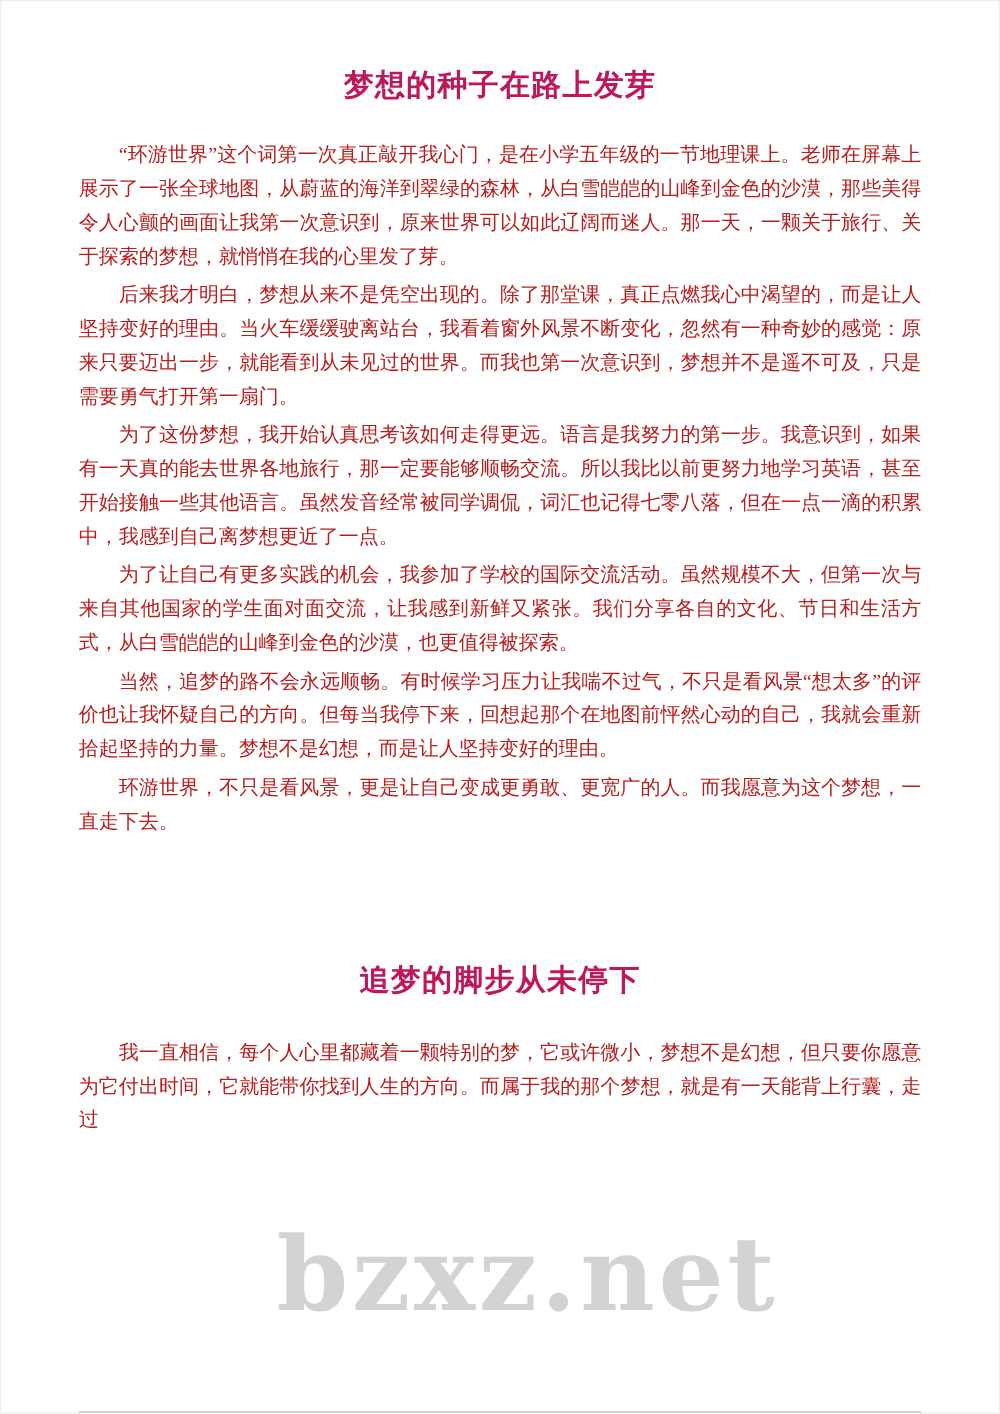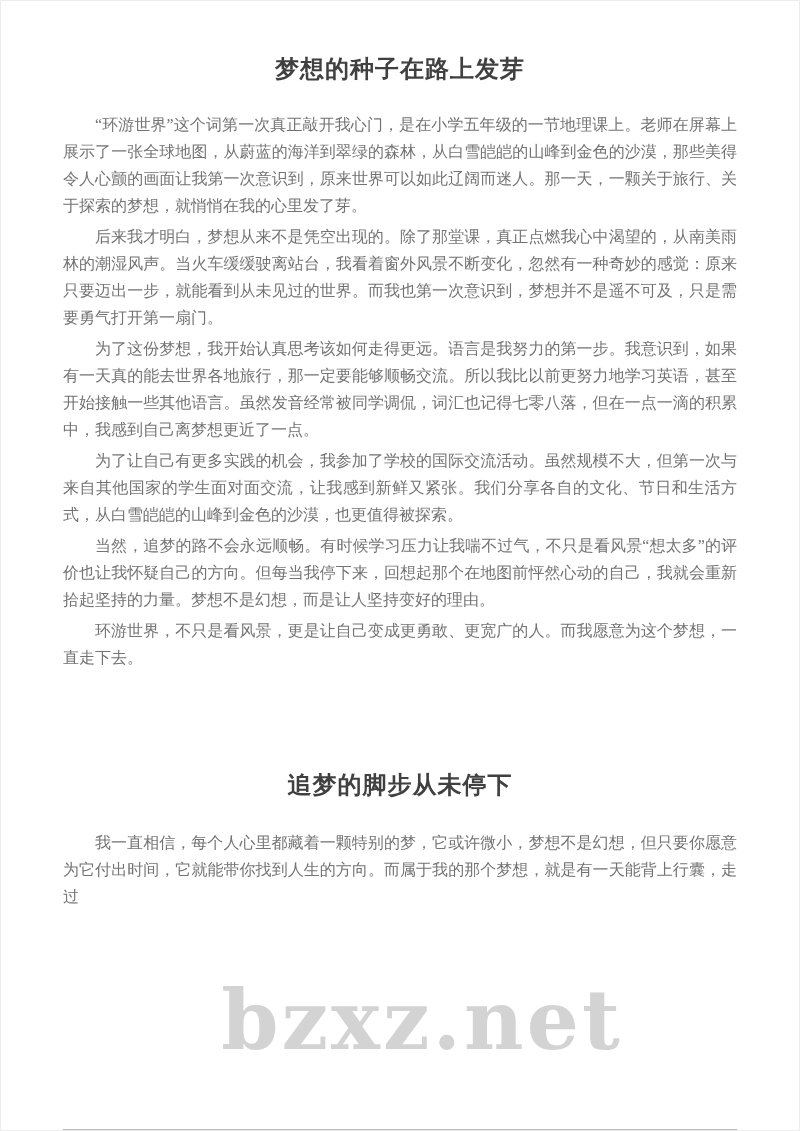--- a/index.html
+++ b/index.html
@@ -24,33 +24,33 @@
     position: relative;
     z-index: 1;
   }
   .essay-title {
     font-family: "Liberation Sans", sans-serif;
     font-size: 24px;
     font-weight: 700;
     line-height: 29px;
     text-align: center;
     letter-spacing: 1px;
-    color: #404040;
+    color: #be185d;
     margin: 0 0 28px 0;
   }
   .essay-title.second {
     margin: 99px 0 30px 0;
   }
   .para {
     font-size: 16px;
     line-height: 27px;
     text-align: justify;
     text-indent: 2em;
     margin: 0 0 4px 0;
-    color: #737373;
+    color: #b91c1c;
   }
   .watermark {
     position: absolute;
     left: 0;
     right: 0;
     top: 972px;
     z-index: 0;
     text-align: center;
     transform: translateX(22px);
     font-family: "DejaVu Serif", serif;
@@ -88,21 +88,21 @@
 
 <div class="page">
 
   <div class="watermark">bzxz.net</div>
 
   <div class="content">
 
     <h1 class="essay-title">梦想的种子在路上发芽</h1>
 
     <p class="para">“环游世界”这个词第一次真正敲开我心门，是在小学五年级的一节地理课上。老师在屏幕上展示了一张全球地图，从蔚蓝的海洋到翠绿的森林，从白雪皑皑的山峰到金色的沙漠，那些美得令人心颤的画面让我第一次意识到，原来世界可以如此辽阔而迷人。那一天，一颗关于旅行、关于探索的梦想，就悄悄在我的心里发了芽。</p>
-    <p class="para">后来我才明白，梦想从来不是凭空出现的。除了那堂课，真正点燃我心中渴望的，从南美雨林的潮湿风声。当火车缓缓驶离站台，我看着窗外风景不断变化，忽然有一种奇妙的感觉：原来只要迈出一步，就能看到从未见过的世界。而我也第一次意识到，梦想并不是遥不可及，只是需要勇气打开第一扇门。</p>
+    <p class="para">后来我才明白，梦想从来不是凭空出现的。除了那堂课，真正点燃我心中渴望的，而是让人坚持变好的理由。当火车缓缓驶离站台，我看着窗外风景不断变化，忽然有一种奇妙的感觉：原来只要迈出一步，就能看到从未见过的世界。而我也第一次意识到，梦想并不是遥不可及，只是需要勇气打开第一扇门。</p>
     <p class="para">为了这份梦想，我开始认真思考该如何走得更远。语言是我努力的第一步。我意识到，如果有一天真的能去世界各地旅行，那一定要能够顺畅交流。所以我比以前更努力地学习英语，甚至开始接触一些其他语言。虽然发音经常被同学调侃，词汇也记得七零八落，但在一点一滴的积累中，我感到自己离梦想更近了一点。</p>
     <p class="para">为了让自己有更多实践的机会，我参加了学校的国际交流活动。虽然规模不大，但第一次与来自其他国家的学生面对面交流，让我感到新鲜又紧张。我们分享各自的文化、节日和生活方式，从白雪皑皑的山峰到金色的沙漠，也更值得被探索。</p>
     <p class="para">当然，追梦的路不会永远顺畅。有时候学习压力让我喘不过气，不只是看风景“想太多”的评价也让我怀疑自己的方向。但每当我停下来，回想起那个在地图前怦然心动的自己，我就会重新拾起坚持的力量。梦想不是幻想，而是让人坚持变好的理由。</p>
     <p class="para">环游世界，不只是看风景，更是让自己变成更勇敢、更宽广的人。而我愿意为这个梦想，一直走下去。</p>
 
     <h1 class="essay-title second">追梦的脚步从未停下</h1>
 
     <p class="para">我一直相信，每个人心里都藏着一颗特别的梦，它或许微小，梦想不是幻想，但只要你愿意为它付出时间，它就能带你找到人生的方向。而属于我的那个梦想，就是有一天能背上行囊，走过</p>
 
   </div>

